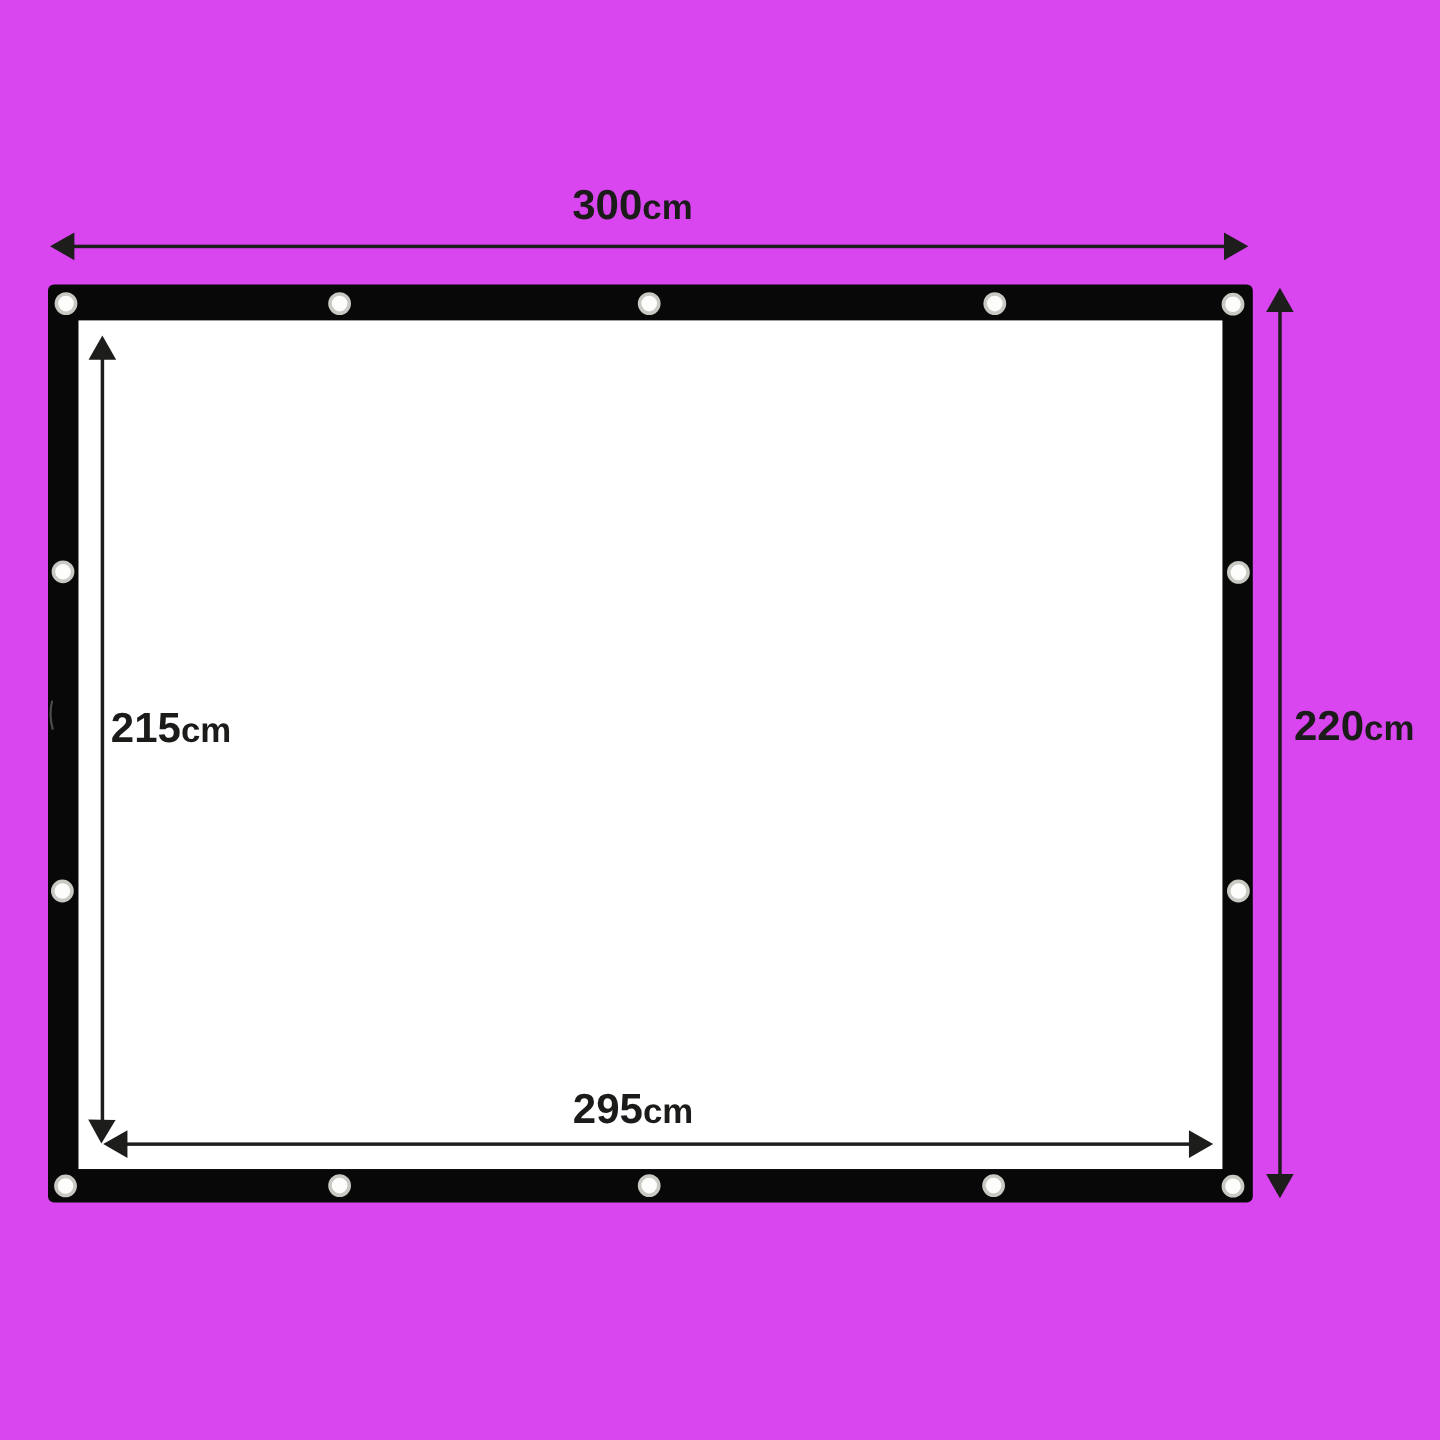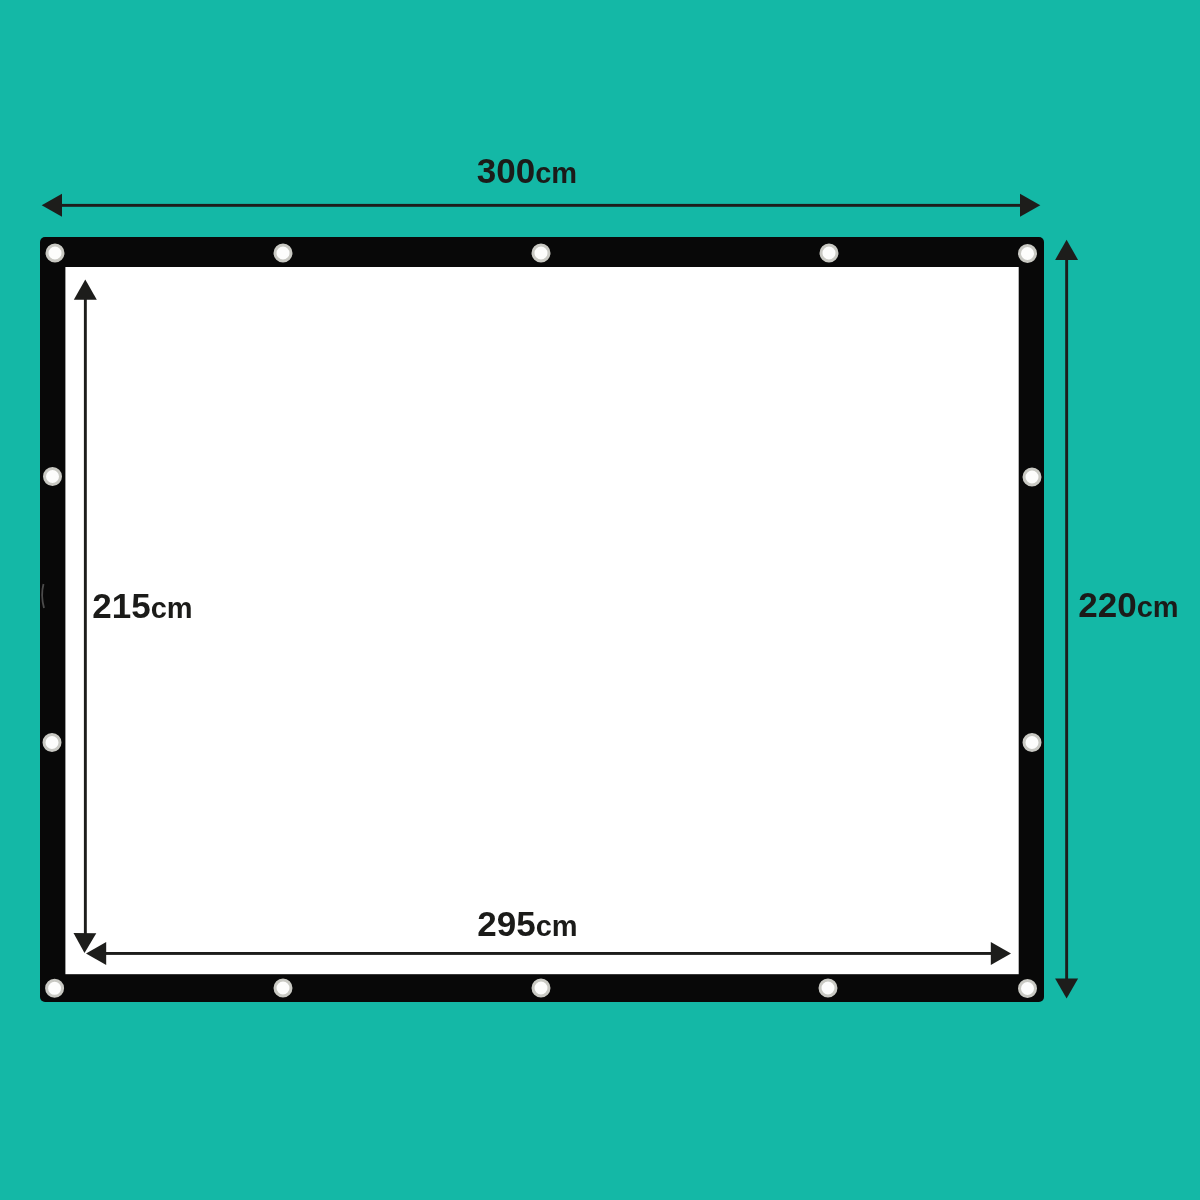--- a/index.html
+++ b/index.html
@@ -1,16 +1,16 @@
 <!DOCTYPE html>
 <html><head>
 <meta charset="utf-8">
 <style>
   html,body{margin:0;padding:0;background:#ffffff;}
-  .canvas{position:relative;width:1200px;height:1200px;background:#14b8a6;overflow:hidden;
+  .canvas{position:relative;width:1200px;height:1200px;background:#d946ef;overflow:hidden;
     font-family:"Liberation Sans", sans-serif;}
 </style>
 </head>
 <body>
 <div class="canvas">
 <svg width="1200" height="1200" viewBox="0 0 1200 1200" xmlns="http://www.w3.org/2000/svg">
 
   <rect x="40" y="237" width="1004" height="765" rx="5" fill="#080808"></rect>
 
   <path d="M 43.5 584 Q 40.5 595 44 608" fill="none" stroke="#7a7a7a" stroke-width="1.8" opacity="0.6"></path>

